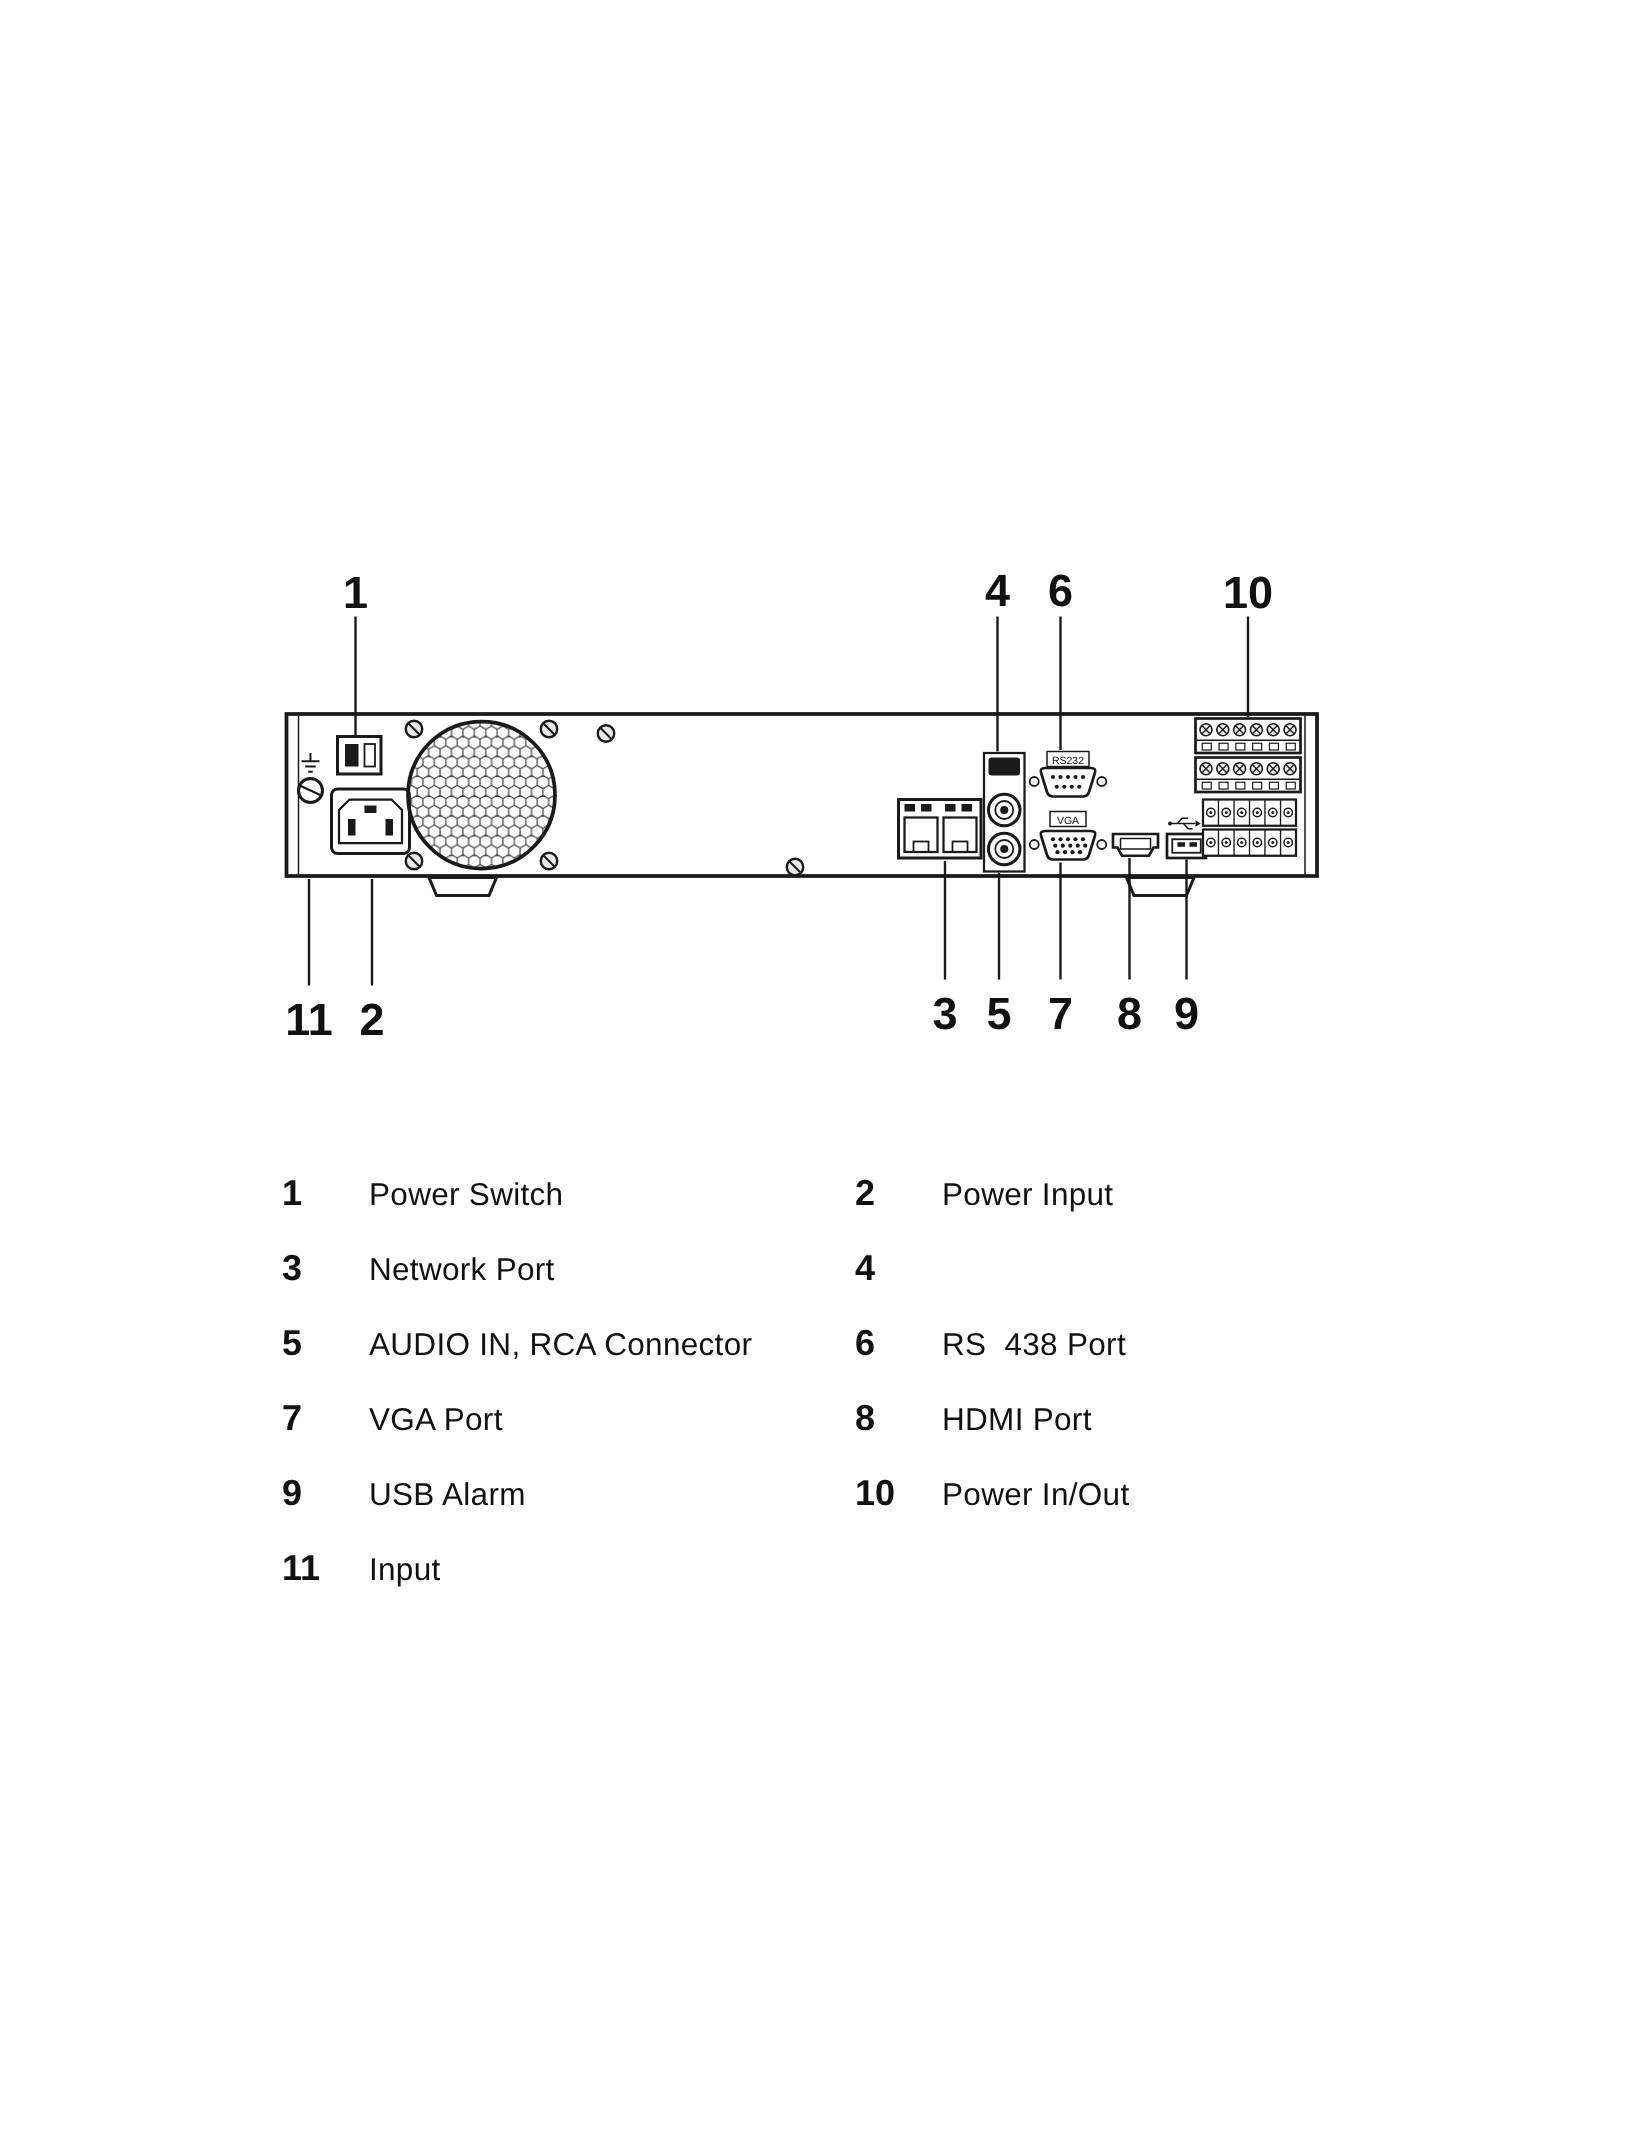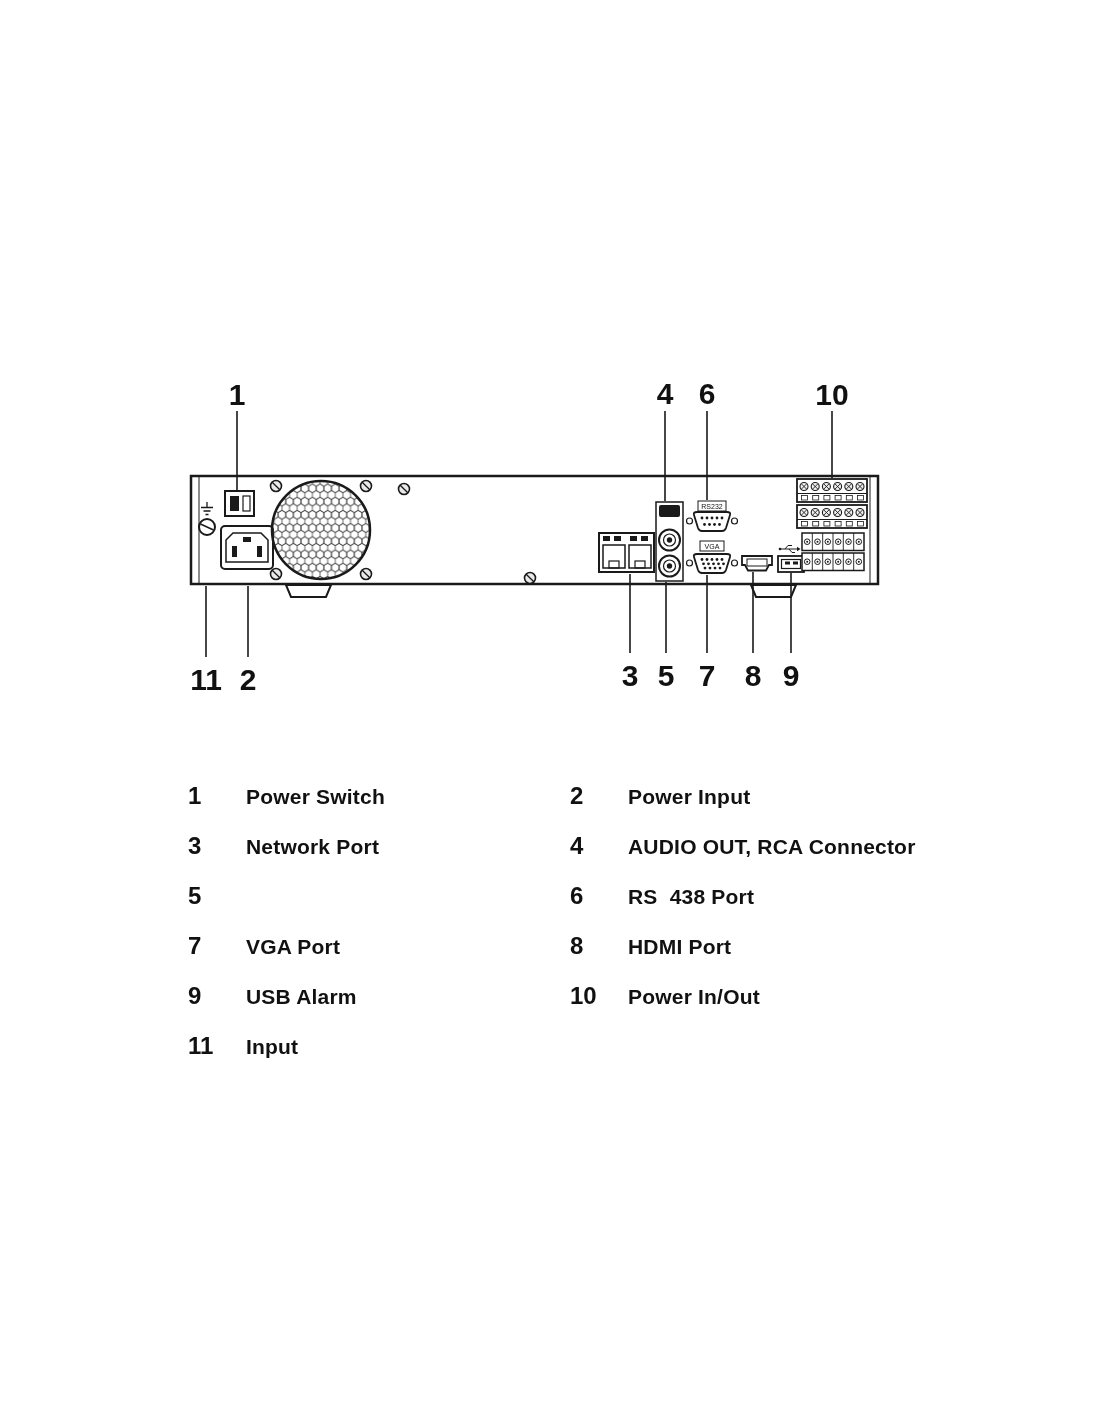--- a/index.html
+++ b/index.html
@@ -25,21 +25,21 @@
   .legend-cell { display:flex; align-items:baseline; }
   .lnum {
     flex:0 0 58px;
     width:58px;
     font-size:24px;
     font-weight:bold;
     color:#111111;
   }
   .llabel {
     font-size:21px;
-    font-weight:bold;
+    font-weight:normal;
     color:#111111;
     white-space:pre;
     letter-spacing:0.2px;
   }
 </style>
 </head>
 <body>
 
 <div class="page">
 
@@ -298,24 +298,24 @@
     <div class="legend-cell">
       <span class="lnum">2</span>
       <span class="llabel">Power Input</span>
     </div>
     <div class="legend-cell">
       <span class="lnum">3</span>
       <span class="llabel">Network Port</span>
     </div>
     <div class="legend-cell">
       <span class="lnum">4</span>
-      <span class="llabel">AUDIO OUT, RCA Connector</span>
     </div>
     <div class="legend-cell">
       <span class="lnum">5</span>
+      <span class="llabel">AUDIO IN, RCA Connector</span>
     </div>
     <div class="legend-cell">
       <span class="lnum">6</span>
       <span class="llabel">RS  438 Port</span>
     </div>
     <div class="legend-cell">
       <span class="lnum">7</span>
       <span class="llabel">VGA Port</span>
     </div>
     <div class="legend-cell">

